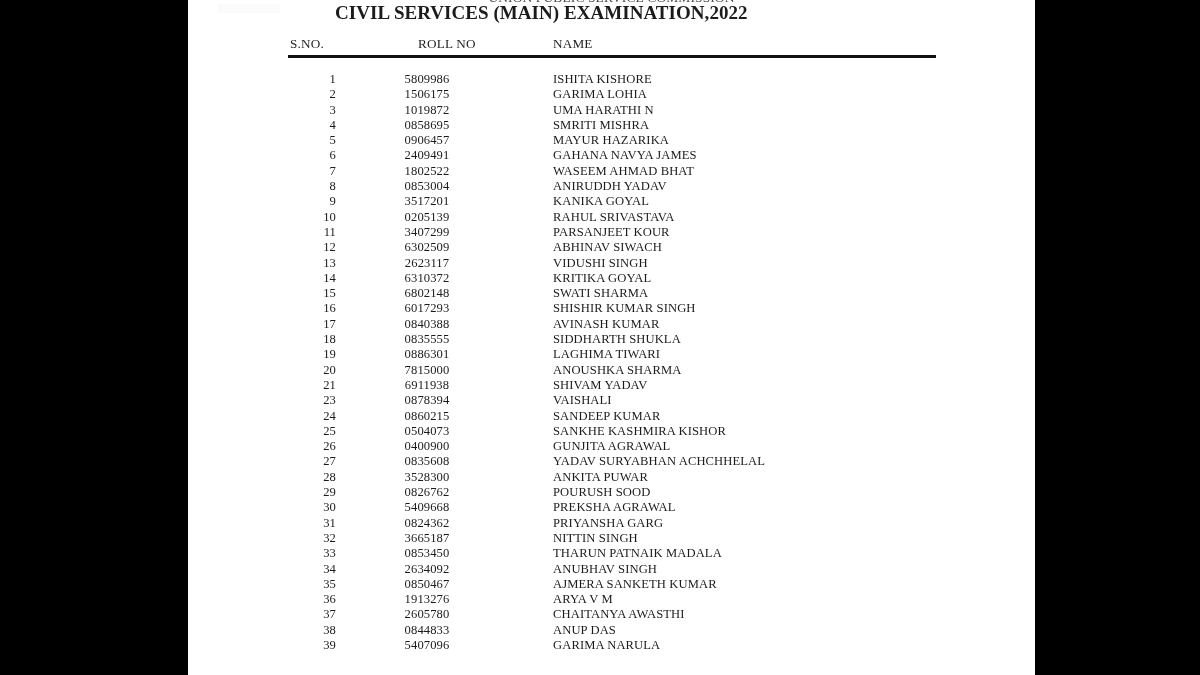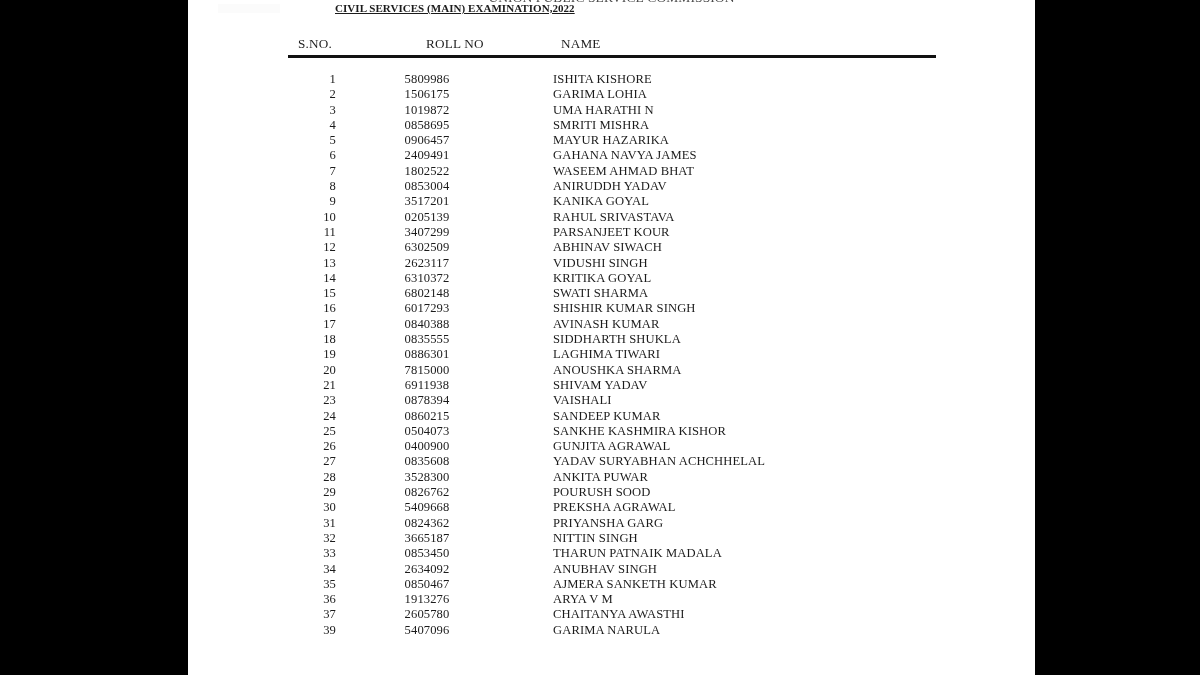--- a/index.html
+++ b/index.html
@@ -65,32 +65,31 @@
     color: #4a4a4a;
     white-space: nowrap;
     overflow: hidden;
     height: 12px;
   }
 
   .doc-heading {
     position: absolute;
     left: 147px;
     top: 2px;
-    font-size: 11px;
+    font-size: 19px;
     font-weight: 600;
     letter-spacing: 0.05px;
     color: #1b1b1b;
     white-space: nowrap;
-    text-decoration: underline;
   }
 
   
   .table-head {
     position: absolute;
-    left: 8px;
+    left: 0;
     top: 36px;
     width: 847px;
     height: 16px;
   }
   .th {
     position: absolute;
     font-size: 13.2px;
     color: #1f1f1f;
     letter-spacing: 0.2px;
     white-space: nowrap;
@@ -342,20 +341,25 @@
           <span class="cell c-sno">36</span>
           <span class="cell c-roll">1913276</span>
           <span class="cell c-name">ARYA V M</span>
         </div>
         <div class="row">
           <span class="cell c-sno">37</span>
           <span class="cell c-roll">2605780</span>
           <span class="cell c-name">CHAITANYA AWASTHI</span>
         </div>
         <div class="row">
+          <span class="cell c-sno">38</span>
+          <span class="cell c-roll">0844833</span>
+          <span class="cell c-name">ANUP DAS</span>
+        </div>
+        <div class="row">
           <span class="cell c-sno">39</span>
           <span class="cell c-roll">5407096</span>
           <span class="cell c-name">GARIMA NARULA</span>
         </div>
       </div>
 
   </div>
 </div>
 
 </body></html>

